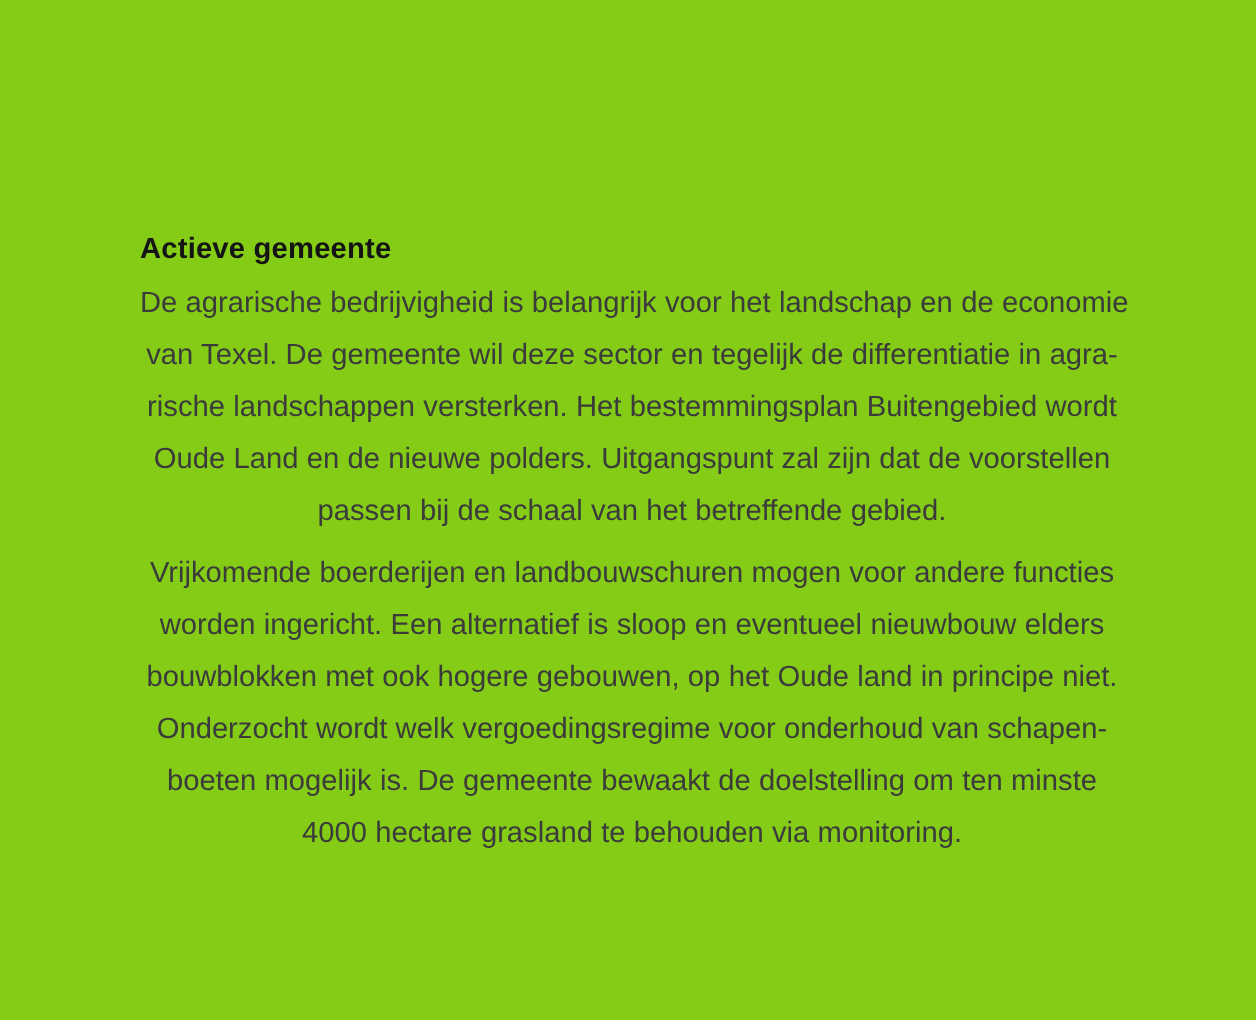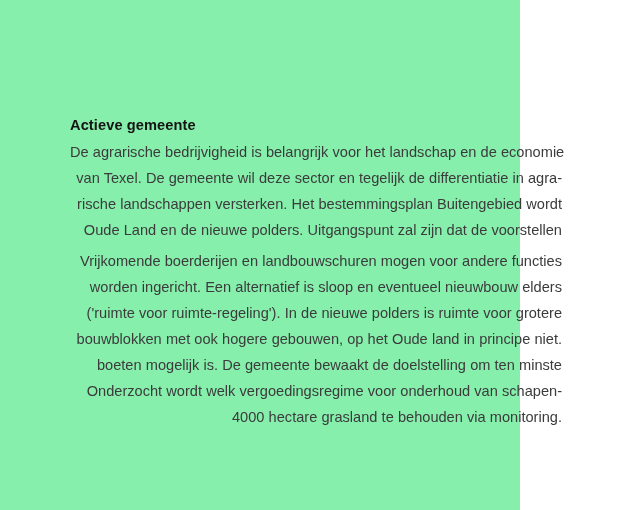--- a/index.html
+++ b/index.html
@@ -11,23 +11,23 @@
     width: 628px;
     height: 510px;
     background: #ffffff;
     font-family: "Liberation Sans", "DejaVu Sans", sans-serif;
     -webkit-font-smoothing: antialiased;
     overflow: hidden;
   }
 
   .page {
     position: relative;
-    width: 520px;
+    width: 628px;
     height: 510px;
-    background: #86efac;
+    background: #84cc16;
     box-sizing: border-box;
     padding-left: 37px;
   }
 
   .content-block {
     position: absolute;
     left: 70px;
     top: 112px;
     width: 492px;
   }
@@ -43,21 +43,21 @@
   }
 
   .body-paragraph {
     font-size: 14.6px;
     font-weight: normal;
     color: #3b3b3b;
     line-height: 26.1px;
     margin: 0;
     letter-spacing: 0.0px;
     word-spacing: 0.1px;
-    text-align: right;
+    text-align: center;
   }
 
   .body-paragraph + .body-paragraph {
     margin-top: 5px;
   }
 
   
   .text-line {
     display: block;
     white-space: pre;
@@ -70,27 +70,27 @@
 
   <div class="content-block">
 
     <h2 class="section-heading">Actieve gemeente</h2>
 
     <p class="body-paragraph">
       <span class="text-line">De agrarische bedrijvigheid is belangrijk voor het landschap en de economie</span>
       <span class="text-line">van Texel. De gemeente wil deze sector en tegelijk de differentiatie in agra-</span>
       <span class="text-line">rische landschappen versterken. Het bestemmingsplan Buitengebied wordt</span>
       <span class="text-line">Oude Land en de nieuwe polders. Uitgangspunt zal zijn dat de voorstellen</span>
+      <span class="text-line">passen bij de schaal van het betreffende gebied.</span>
     </p>
 
     <p class="body-paragraph">
       <span class="text-line">Vrijkomende boerderijen en landbouwschuren mogen voor andere functies</span>
       <span class="text-line">worden ingericht. Een alternatief is sloop en eventueel nieuwbouw elders</span>
-      <span class="text-line">('ruimte voor ruimte-regeling'). In de nieuwe polders is ruimte voor grotere</span>
       <span class="text-line">bouwblokken met ook hogere gebouwen, op het Oude land in principe niet.</span>
+      <span class="text-line">Onderzocht wordt welk vergoedingsregime voor onderhoud van schapen-</span>
       <span class="text-line">boeten mogelijk is. De gemeente bewaakt de doelstelling om ten minste</span>
-      <span class="text-line">Onderzocht wordt welk vergoedingsregime voor onderhoud van schapen-</span>
       <span class="text-line">4000 hectare grasland te behouden via monitoring.</span>
     </p>
 
   </div>
 
 </div>
 
 </body></html>

